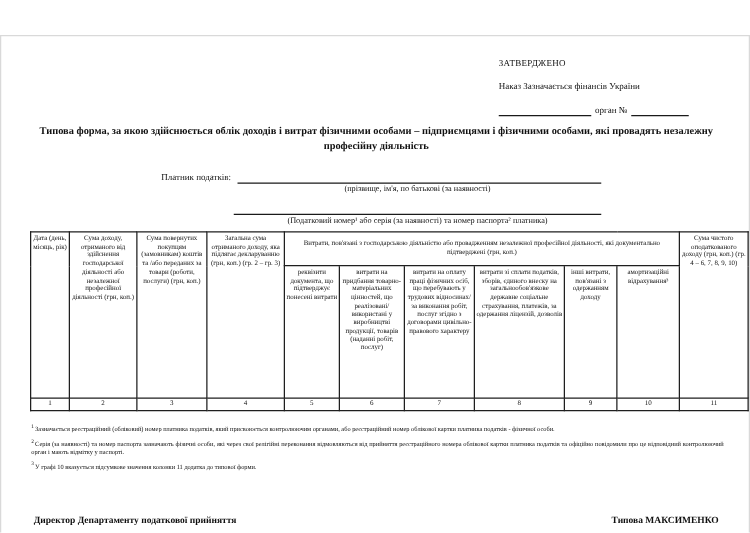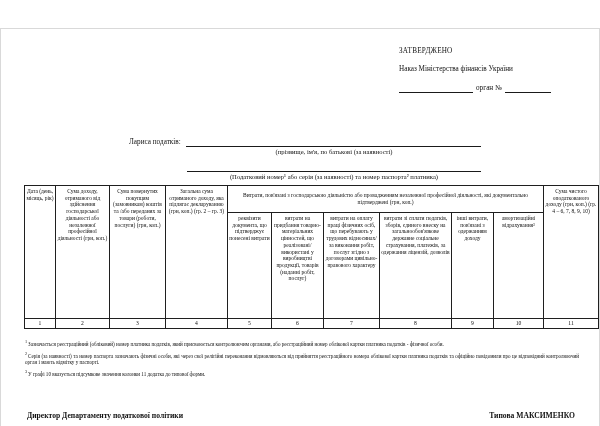--- a/index.html
+++ b/index.html
@@ -152,32 +152,33 @@
     font-weight: bold;
   }
 </style>
 </head>
 <body>
 
 <div class="page">
 
   <div class="approval">
     <div class="approval-title">ЗАТВЕРДЖЕНО</div>
-    <div class="approval-order">Наказ Міністерства фінансів України</div>
+    <div class="approval-order">Наказ Зазначається фінансів України</div>
     <div class="approval-date">
       <span class="rule rule-date"></span>
       <span>орган №</span>
       <span class="rule rule-num"></span>
     </div>
   </div>
 
+  <div class="doc-title">Типова форма, за якою здійснюється облік доходів і витрат фізичними особами – підприємцями і фізичними особами, які провадять незалежну професійну діяльність</div>
 
   <div class="payer">
     <div class="payer-row">
-      <span class="payer-label">Лариса податків:</span>
+      <span class="payer-label">Платник податків:</span>
       <span class="payer-line"></span>
     </div>
     <div class="payer-caption indent">(прізвище, ім'я, по батькові (за наявності)</div>
     <div class="payer-row2">
       <span class="payer-line"></span>
     </div>
     <div class="payer-caption indent">(Податковий номер¹ або серія (за наявності) та номер паспорта² платника)</div>
   </div>
 
   <div class="tbl-wrap">
@@ -237,17 +238,17 @@
     </div>
     <div class="note">
       <span class="note-mark">2</span><span>Серія (за наявності) та номер паспорта зазначають фізичні особи, які через свої релігійні переконання відмовляються від прийняття реєстраційного номера облікової картки платника податків та офіційно повідомили про це відповідний контролюючий орган і мають відмітку у паспорті.</span>
     </div>
     <div class="note">
       <span class="note-mark">3</span><span>У графі 10 вказується підсумкове значення колонки 11 додатка до типової форми.</span>
     </div>
   </div>
 
   <div class="signature">
-    <span>Директор Департаменту податкової політики</span>
+    <span>Директор Департаменту податкової прийняття</span>
     <span>Типова МАКСИМЕНКО</span>
   </div>
 
 </div>
 
 </body></html>

